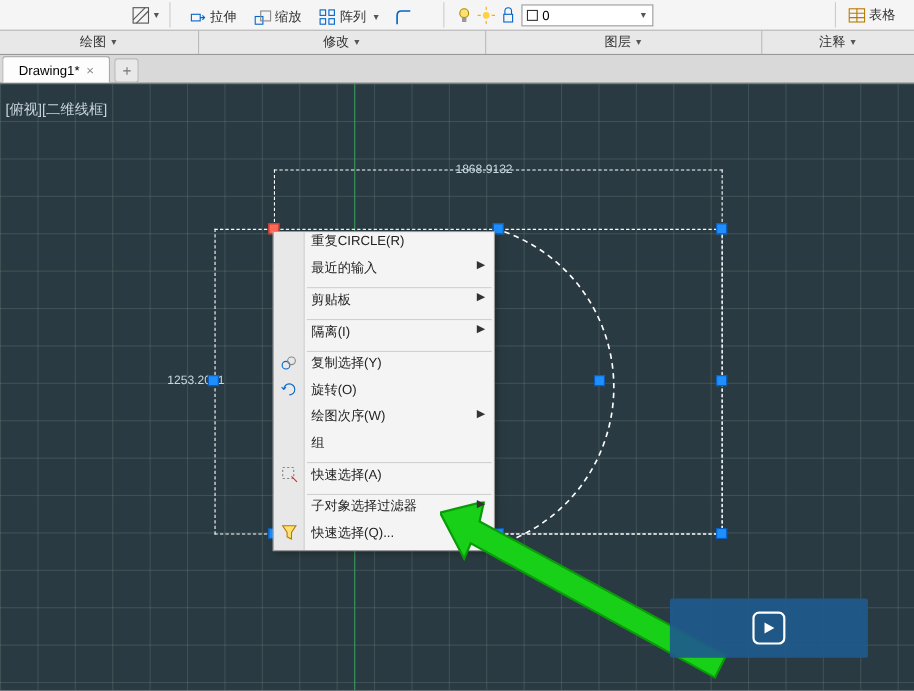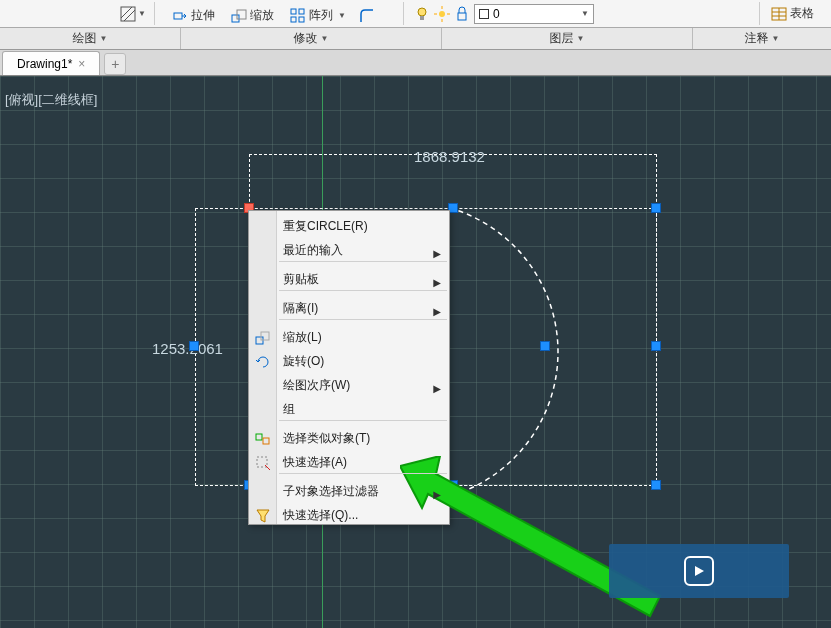--- a/index.html
+++ b/index.html
@@ -29,29 +29,29 @@
   .grid-v { width:1px; height:100%; top:0;}
   .grid-h { height:1px; width:100%; left:0;}
   .axis-y { position:absolute; left:322px; top:0; width:1px; height:100%; background:#3a9d5a;}
   
   .view-label { position:absolute; top:14px; left:2px; color:#d8e4ec; font-size:13px; padding:1px 3px;}
   .view-label .br { color:#c8d4dc;text-align:right;}
   
   
   .sel-outer { position:absolute; border:1px dashed #fff; }
   .sel-inner { position:absolute; border:1px dashed #fff; }
-  .dim-text { position:absolute; color:#c8d8e0; font-size:15px;text-align:right; }
+  .dim-text { position:absolute; color:#c8d8e0; font-size:11px;text-align:right; }
   
   .grip { position:absolute; width:10px; height:10px; background:#1d8fff; border:1px solid #0a5db8;}
   .grip.red { background:#ff6a5a; border-color:#c23a2a;}
   
   
   .ctx { position:absolute; left:248px; top:134px; width:202px; background:#f4f4f4; border:1px solid #9a9a9a; box-shadow:2px 2px 6px rgba(0,0,0,0.3); font-size:12px; color:#222; }
   .ctx-iconcol { position:absolute; left:0; top:0; bottom:0; width:28px; background:#e8e8e8; border-right:1px solid #d0d0d0;}
-  .ctx-item { position:relative; display:flex; align-items:flex-end; height:24px; padding-left:34px; z-index:2;}
+  .ctx-item { position:relative; display:flex; align-items:flex-start; height:24px; padding-left:34px; z-index:2;}
   .ctx-item .arrow { position:absolute; right:8px; font-size:10px; color:#333;}
   .ctx-sep { height:1px; background:#d0d0d0; margin:2px 2px 2px 30px; position:relative; z-index:2;}
   .ctx-icon { position:absolute; left:6px; width:16px; height:16px; display:flex; align-items:center; justify-content:center;}
   
   
   .big-arrow { position:absolute; pointer-events:none; }
   
   
   .badge { position:absolute; right:42px; bottom:30px; width:180px; height:54px; background:rgba(30,90,140,0.92); display:flex; align-items:center; justify-content:center; gap:8px; color:#fff; border-radius:2px;}
   .badge .play { width:30px; height:30px; border:2px solid #fff; border-radius:6px; display:flex; align-items:center; justify-content:center;}
@@ -283,52 +283,43 @@
       </div>
     <div class="ctx-sep"></div>
     <div class="ctx-item">
         <span>隔离(I)</span>
         <span class="arrow">▶</span>
       </div>
     <div class="ctx-sep"></div>
     <div class="ctx-item">
       <span class="ctx-icon">
           <svg viewBox="0 0 16 16">
-            <rect x="1" y="7" width="7" height="7" fill="none" stroke="#06c"></rect>
-            <rect x="6" y="2" width="8" height="8" fill="none" stroke="#aaa"></rect>
-          </svg>
-        </span>
-      <span>缩放(L)</span>
+            <circle cx="5" cy="10" r="3.5" fill="none" stroke="#06c"></circle>
+            <circle cx="10" cy="6" r="3.5" fill="none" stroke="#888"></circle>
+          </svg>
+        </span>
+      <span>复制选择(Y)</span>
       </div>
     <div class="ctx-item">
       <span class="ctx-icon">
           <svg viewBox="0 0 16 16">
             <path d="M3 8 A5 5 0 1 1 8 13" fill="none" stroke="#06c"></path>
             <path d="M3 8 l-2 -2 M3 8 l2 -2" stroke="#06c"></path>
           </svg>
         </span>
       <span>旋转(O)</span>
       </div>
     <div class="ctx-item">
         <span>绘图次序(W)</span>
         <span class="arrow">▶</span>
       </div>
     <div class="ctx-item">
         <span>组</span>
       </div>
     <div class="ctx-sep"></div>
-    <div class="ctx-item">
-      <span class="ctx-icon">
-          <svg viewBox="0 0 16 16">
-            <rect x="1" y="3" width="6" height="6" fill="none" stroke="#0a0"></rect>
-            <rect x="8" y="7" width="6" height="6" fill="none" stroke="#d70"></rect>
-          </svg>
-        </span>
-      <span>选择类似对象(T)</span>
-      </div>
     <div class="ctx-item">
       <span class="ctx-icon">
           <svg viewBox="0 0 16 16">
             <rect x="2" y="2" width="10" height="10" fill="none" stroke="#888" stroke-dasharray="2 2"></rect>
             <path d="M10 10 l5 5" stroke="#d22"></path>
           </svg>
         </span>
       <span>快速选择(A)</span>
       </div>
     <div class="ctx-sep"></div>

